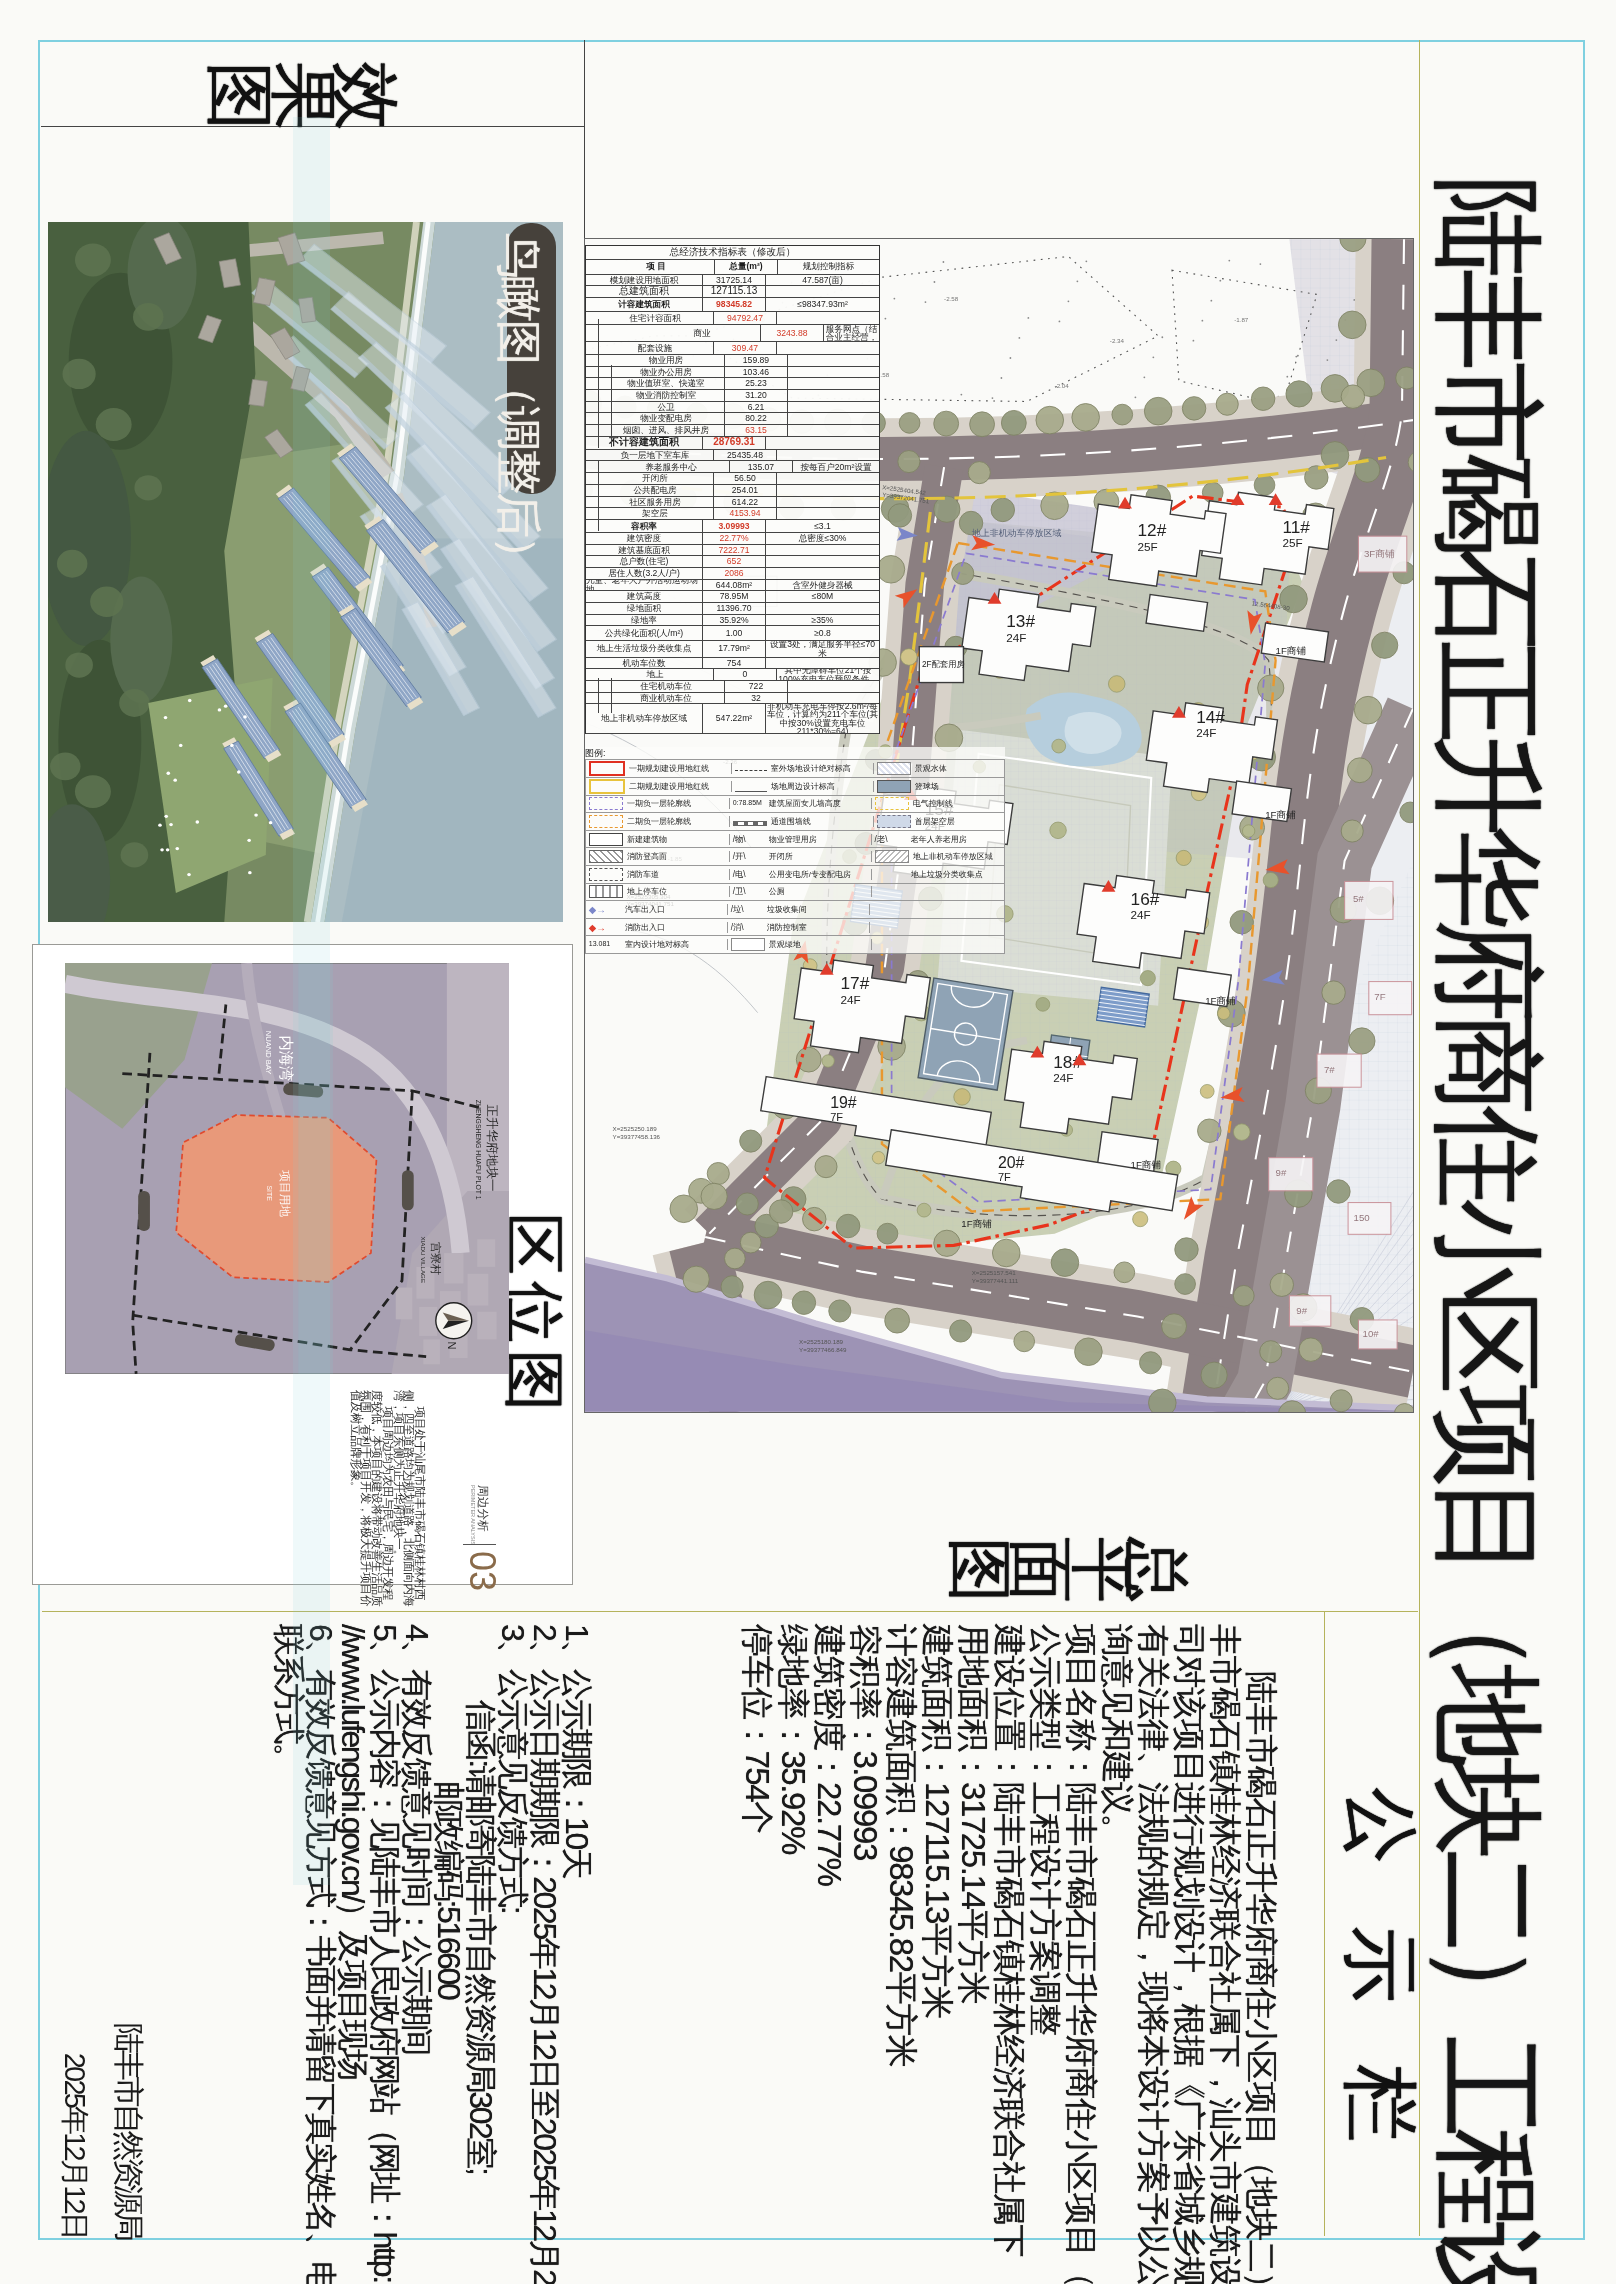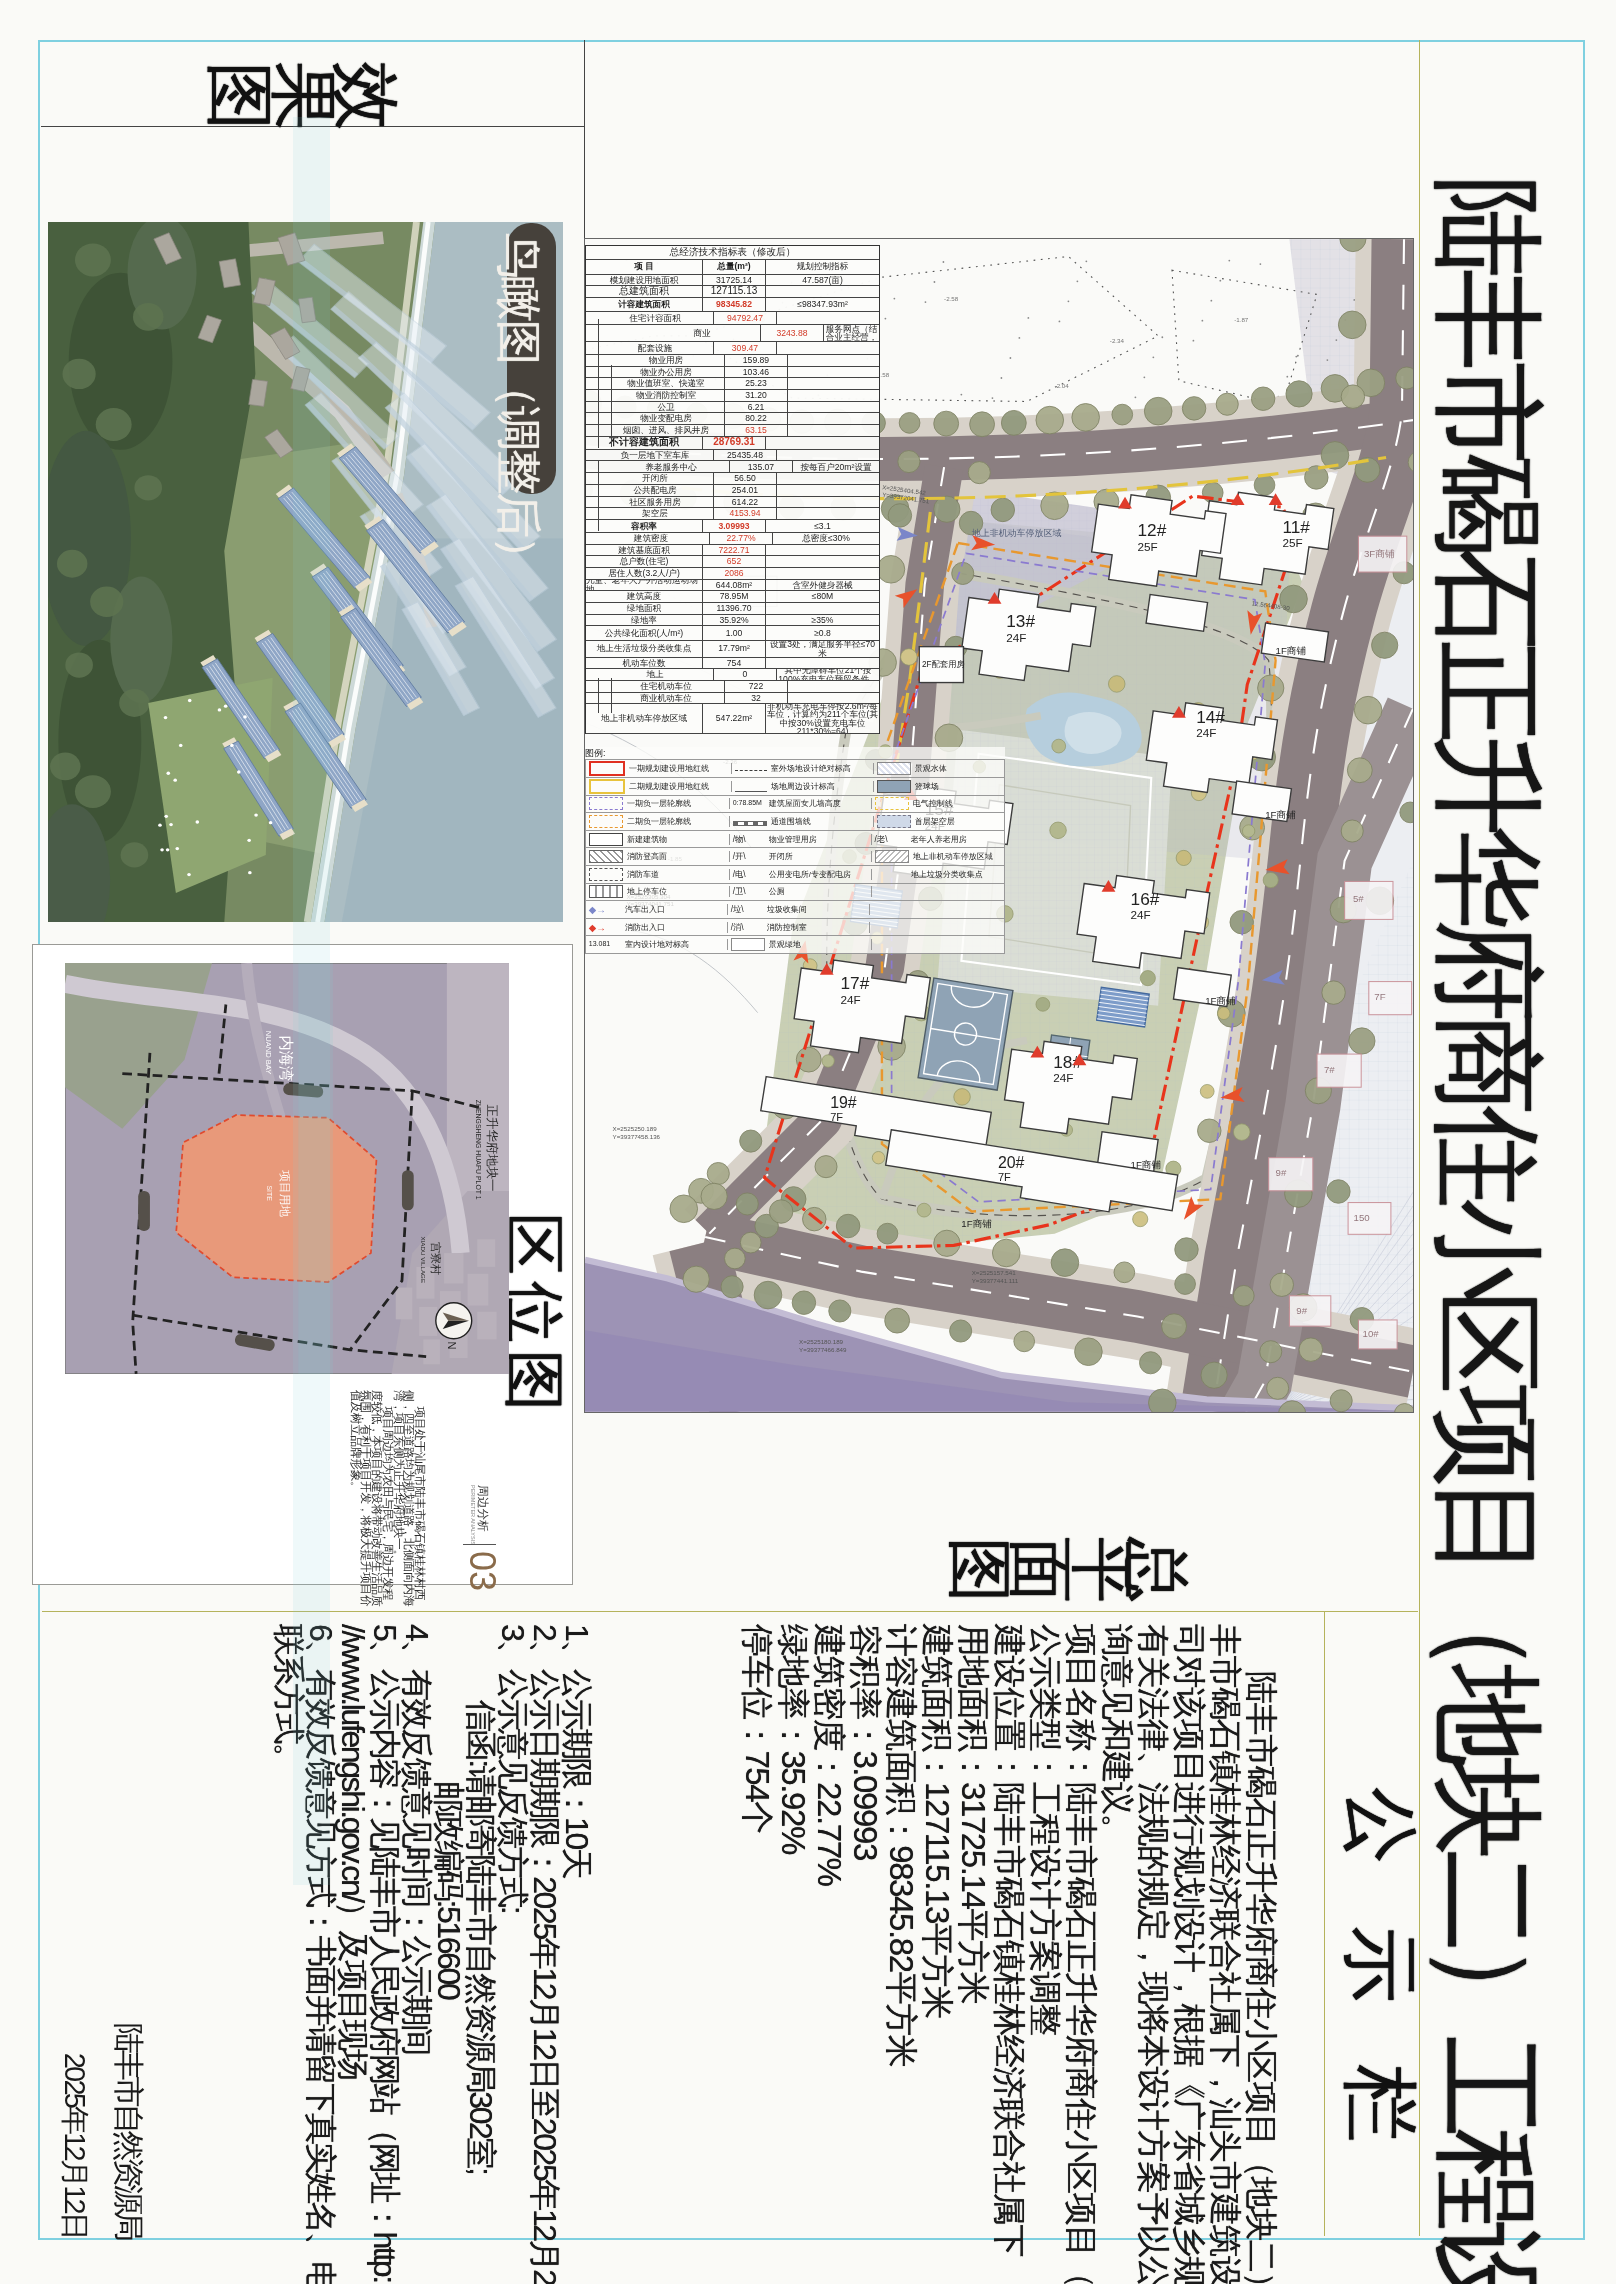--- a/index.html
+++ b/index.html
@@ -909,21 +909,21 @@
     <text x="310" y="1611">Y=39377466.849</text>
     <text x="560" y="1500">X=2525157.541</text>
     <text x="560" y="1511">Y=39377441.111</text>
     <text x="965" y="530" transform="rotate(8 965 530)">12.564408-30</text>
   </g>
 </svg>
 
 <div style="position:absolute;left:0px;top:5.5px;width:293px;background:rgba(252,252,250,0.96);border:1px solid #333;border-bottom:none;color:#1c1c1c;font-family:'Liberation Sans',sans-serif;">
       <div style="height:14.5px;box-sizing:border-box;border-bottom:0.7px solid #444;display:flex;align-items:center;justify-content:center;font-size:9.7px;">总经济技术指标表（修改后）</div>
       <div style="height:14.5px;box-sizing:border-box;border-bottom:0.7px solid #444;display:flex;font-size:8.6px;line-height:8.6px;">
-        <div style="width:116px;border-right:0.7px solid #444;display:flex;align-items:center;justify-content:center;padding-left:0px;font-weight:bold;overflow:hidden;">项  目</div>
+        <div style="width:116px;border-right:0.7px solid #444;display:flex;align-items:center;justify-content:center;padding-left:12px;font-weight:bold;overflow:hidden;">项  目</div>
         <div style="width:62px;border-right:0.7px solid #444;display:flex;align-items:center;justify-content:center;font-weight:bold;">总量(m²)</div>
         <div style="flex:1;display:flex;align-items:center;justify-content:center;text-align:center;overflow:hidden;">规划控制指标</div>
       </div>
       <div style="height:11.7px;box-sizing:border-box;border-bottom:0.7px solid #444;display:flex;font-size:8.6px;line-height:8.6px;">
         <div style="width:116px;border-right:0.7px solid #444;display:flex;align-items:center;justify-content:center;padding-left:0px;overflow:hidden;">模划建设用地面积</div>
         <div style="width:62px;border-right:0.7px solid #444;display:flex;align-items:center;justify-content:center;">31725.14</div>
         <div style="flex:1;display:flex;align-items:center;justify-content:center;text-align:center;overflow:hidden;">47.587(亩)</div>
       </div>
       <div style="height:11.7px;box-sizing:border-box;border-bottom:0.7px solid #444;display:flex;font-size:10px;line-height:8.6px;">
         <div style="width:116px;border-right:0.7px solid #444;display:flex;align-items:center;justify-content:center;padding-left:0px;overflow:hidden;">总建筑面积</div>
@@ -1019,21 +1019,21 @@
         <div style="width:116px;border-right:0.7px solid #444;display:flex;align-items:center;justify-content:center;padding-left:11px;overflow:hidden;">架空层</div>
         <div style="width:62px;border-right:0.7px solid #444;display:flex;align-items:center;justify-content:center;color:#d23b28;">4153.94</div>
         <div style="flex:1;display:flex;align-items:center;justify-content:center;text-align:center;overflow:hidden;"></div>
       </div>
       <div style="height:13px;box-sizing:border-box;border-bottom:0.7px solid #444;display:flex;font-size:8.6px;line-height:8.6px;">
         <div style="width:116px;border-right:0.7px solid #444;display:flex;align-items:center;justify-content:center;padding-left:0px;font-weight:bold;overflow:hidden;">容积率</div>
         <div style="width:62px;border-right:0.7px solid #444;display:flex;align-items:center;justify-content:center;color:#d23b28;font-weight:bold;">3.09993</div>
         <div style="flex:1;display:flex;align-items:center;justify-content:center;text-align:center;overflow:hidden;">≤3.1</div>
       </div>
       <div style="height:11.7px;box-sizing:border-box;border-bottom:0.7px solid #444;display:flex;font-size:8.6px;line-height:8.6px;">
-        <div style="width:116px;border-right:0.7px solid #444;display:flex;align-items:center;justify-content:center;padding-left:7px;overflow:hidden;text-align:center;">建筑密度</div>
+        <div style="width:116px;border-right:0.7px solid #444;display:flex;align-items:center;justify-content:center;padding-left:0px;overflow:hidden;text-align:center;">建筑密度</div>
         <div style="width:62px;border-right:0.7px solid #444;display:flex;align-items:center;justify-content:center;color:#d23b28;">22.77%</div>
         <div style="flex:1;display:flex;align-items:center;justify-content:center;text-align:center;overflow:hidden;">总密度≤30%</div>
       </div>
       <div style="height:11.7px;box-sizing:border-box;border-bottom:0.7px solid #444;display:flex;font-size:8.6px;line-height:8.6px;">
         <div style="width:116px;border-right:0.7px solid #444;display:flex;align-items:center;justify-content:center;padding-left:0px;overflow:hidden;">建筑基底面积</div>
         <div style="width:62px;border-right:0.7px solid #444;display:flex;align-items:center;justify-content:center;color:#d23b28;">7222.71</div>
         <div style="flex:1;display:flex;align-items:center;justify-content:center;text-align:center;overflow:hidden;"></div>
       </div>
       <div style="height:11.7px;box-sizing:border-box;border-bottom:0.7px solid #444;display:flex;font-size:8.6px;line-height:8.6px;">
         <div style="width:116px;border-right:0.7px solid #444;display:flex;align-items:center;justify-content:center;padding-left:0px;overflow:hidden;">总户数(住宅)</div>

